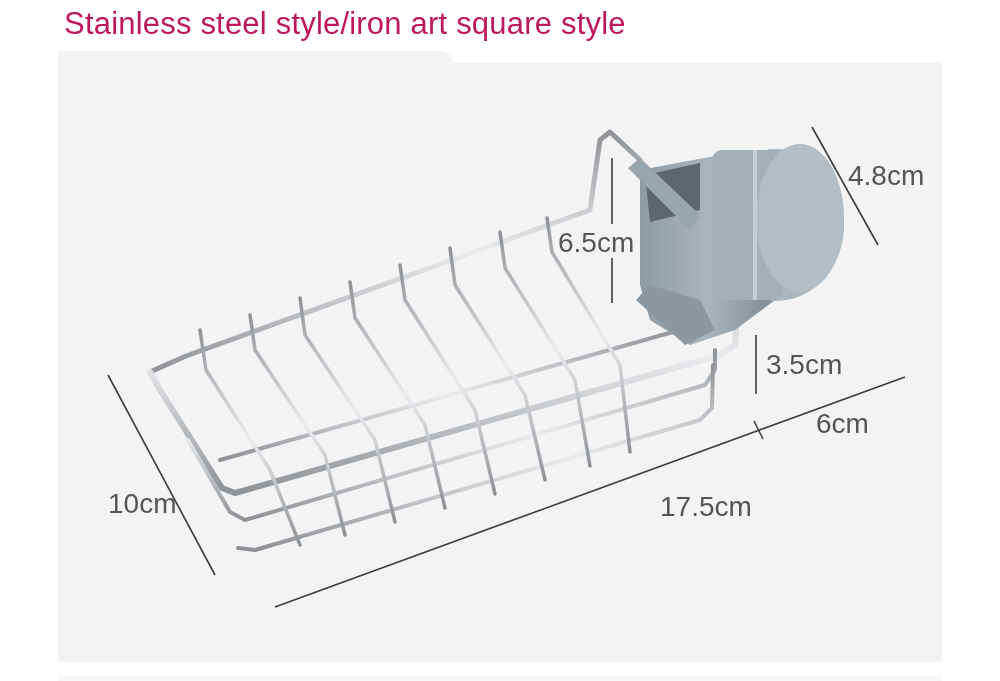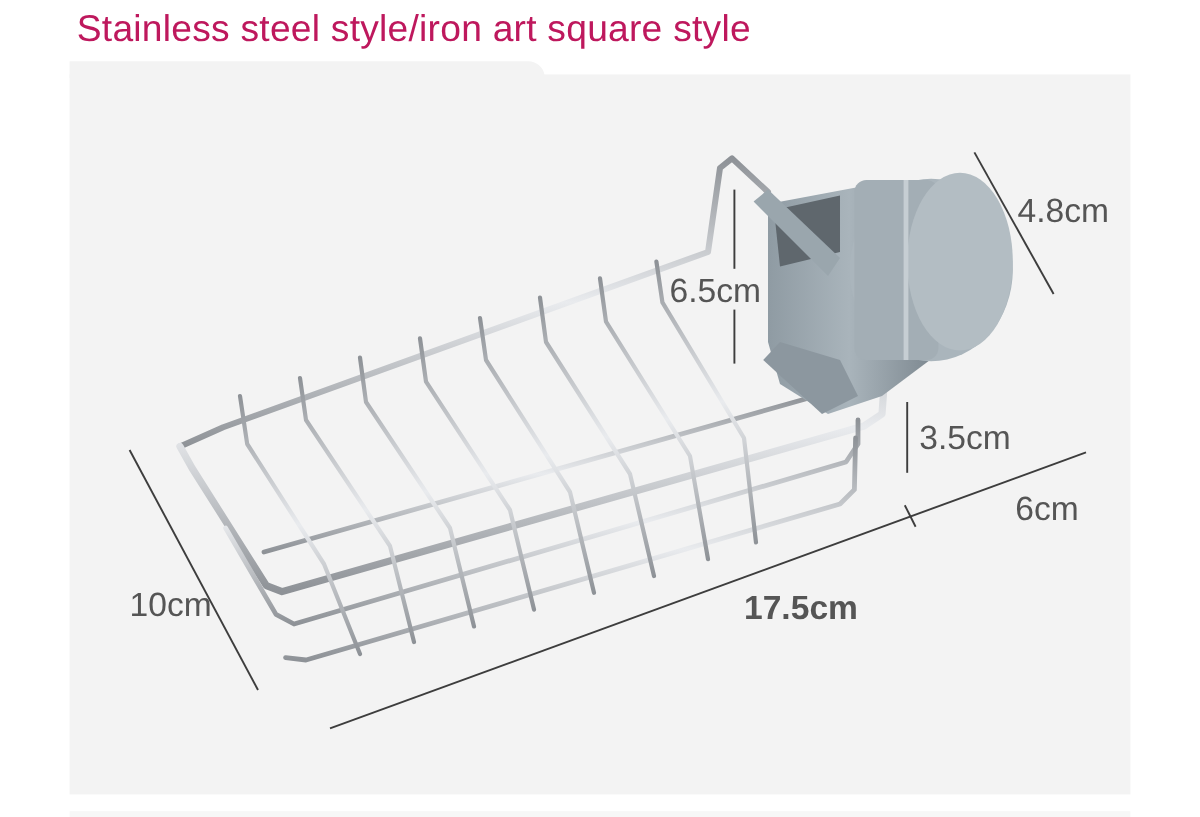--- a/index.html
+++ b/index.html
@@ -76,15 +76,15 @@
     <rect x="712" y="150" width="70" height="150" rx="10" fill="#a3aeb5"></rect>
     <ellipse cx="800" cy="218" rx="44" ry="74" fill="#b3bdc3"></ellipse>
     <line x1="755" y1="150" x2="755" y2="300" stroke="#c6ced3" stroke-width="4"></line>
     <path d="M636 300 L650 285 L700 300 L715 330 L685 345 Z" fill="#8c979f"></path>
   </g>
 </svg>
 
 <div class="dim" style="left:848px; top:164px;">4.8cm</div>
 <div class="dim" style="left:558px; top:231px;">6.5cm</div>
 <div class="dim" style="left:766px; top:353px;">3.5cm</div>
-<div class="dim" style="left:846px; top:412px;">6cm</div>
-<div class="dim" style="left:620px; top:495px;font-weight:bold;">17.5cm</div>
+<div class="dim" style="left:816px; top:412px;">6cm</div>
+<div class="dim" style="left:660px; top:495px;">17.5cm</div>
 <div class="dim" style="left:108px; top:492px;">10cm</div>
 
 </body></html>

